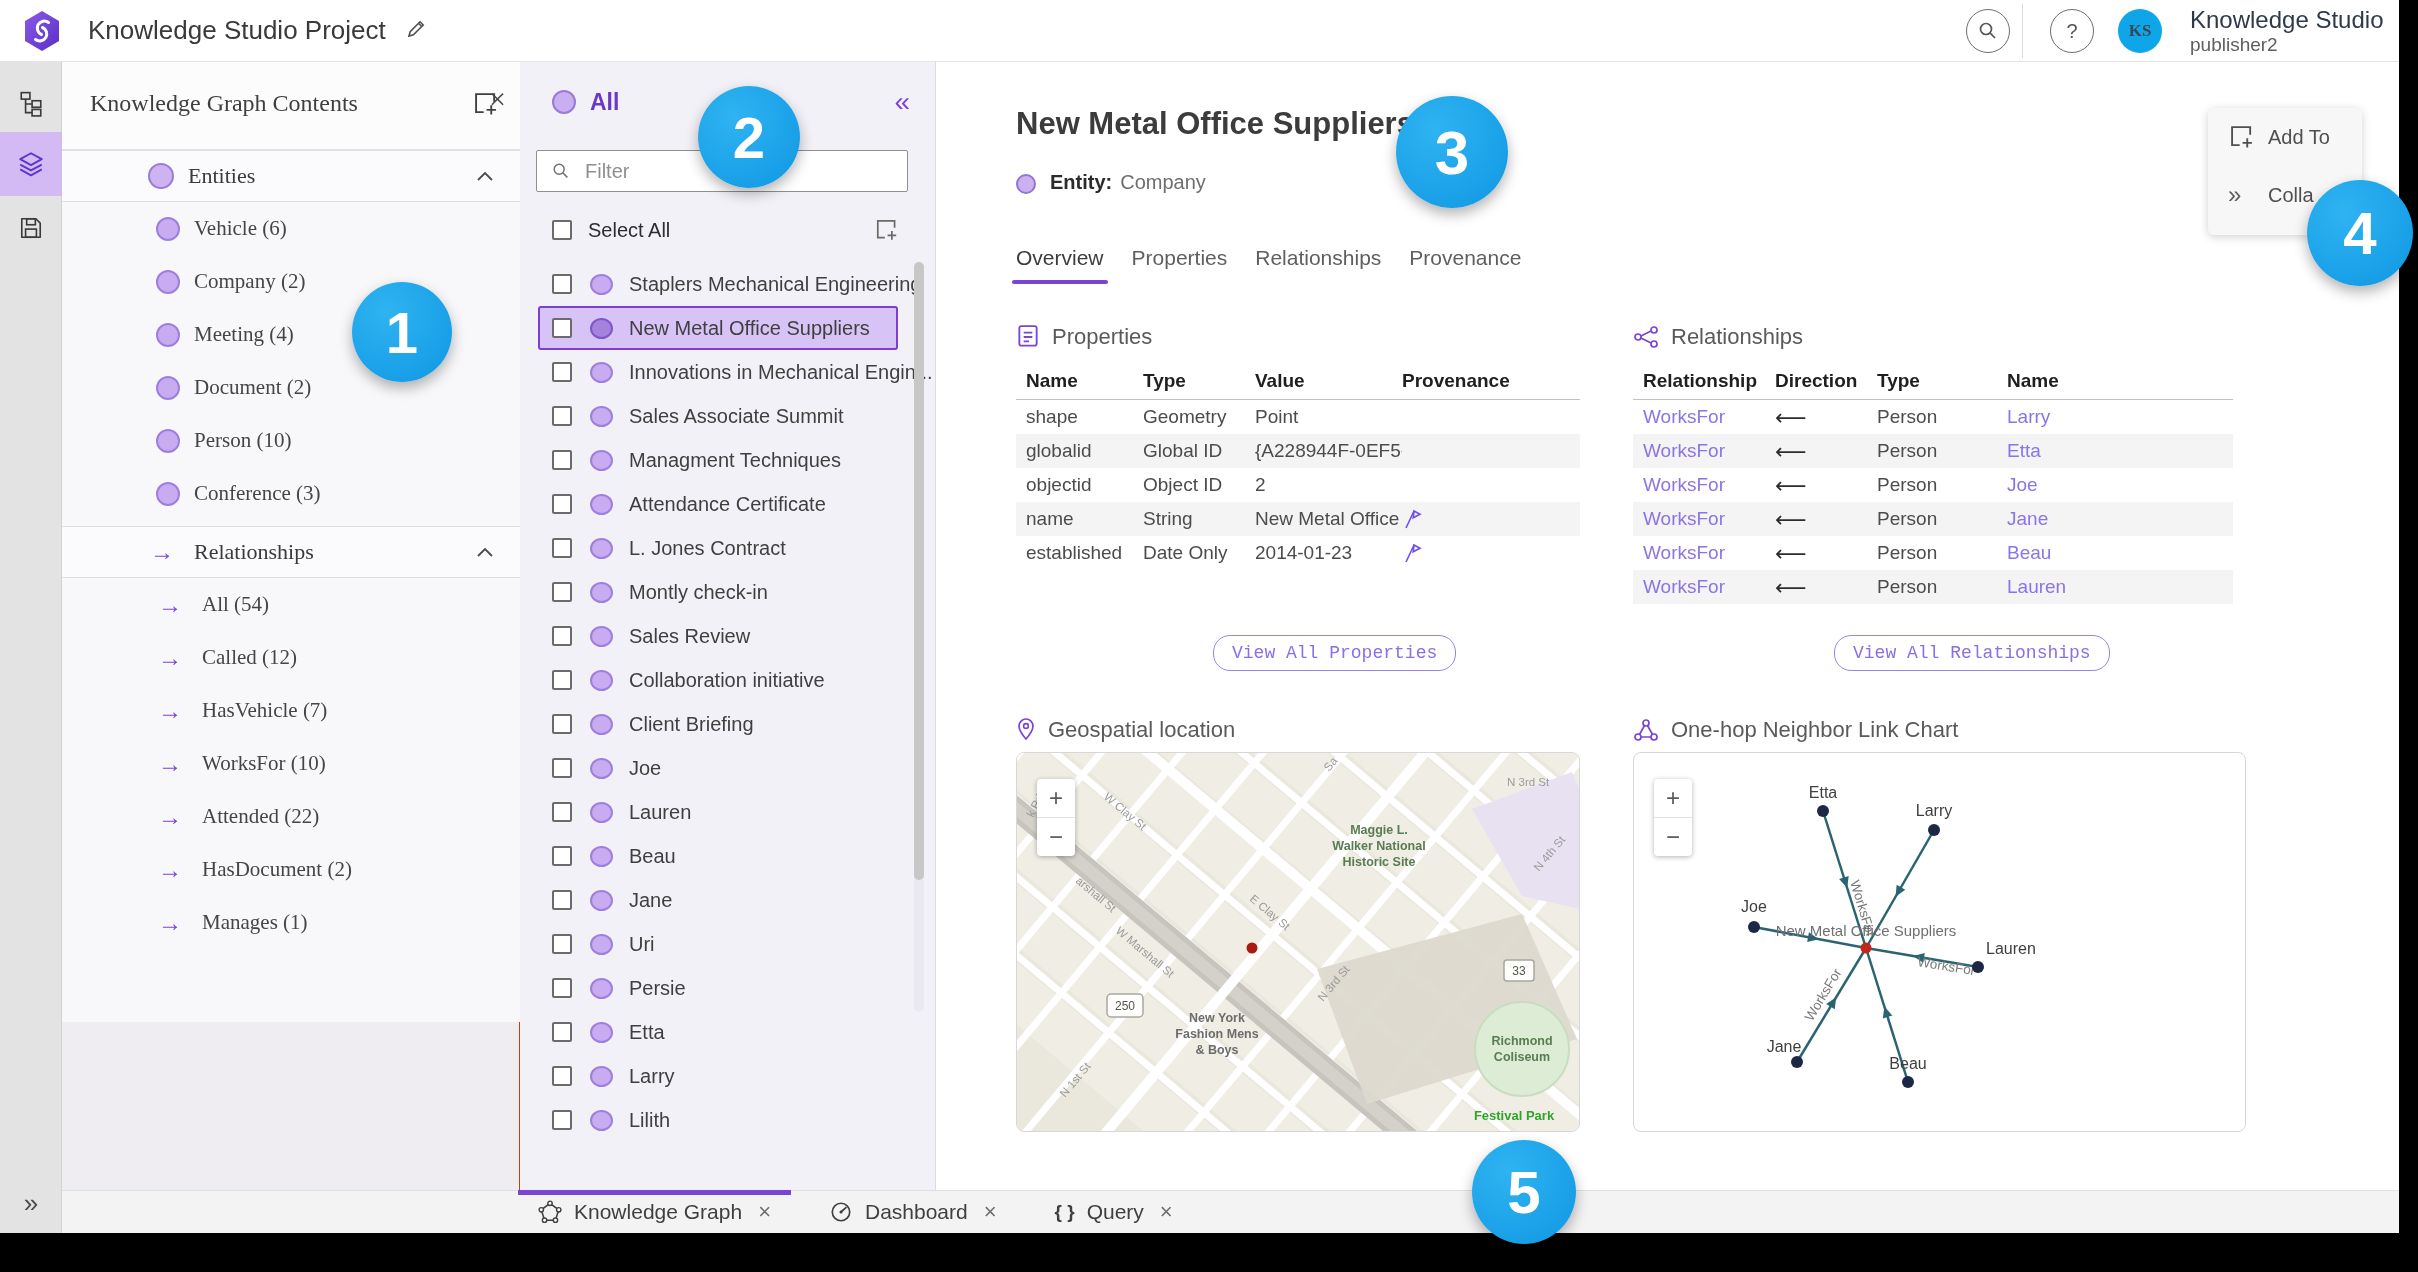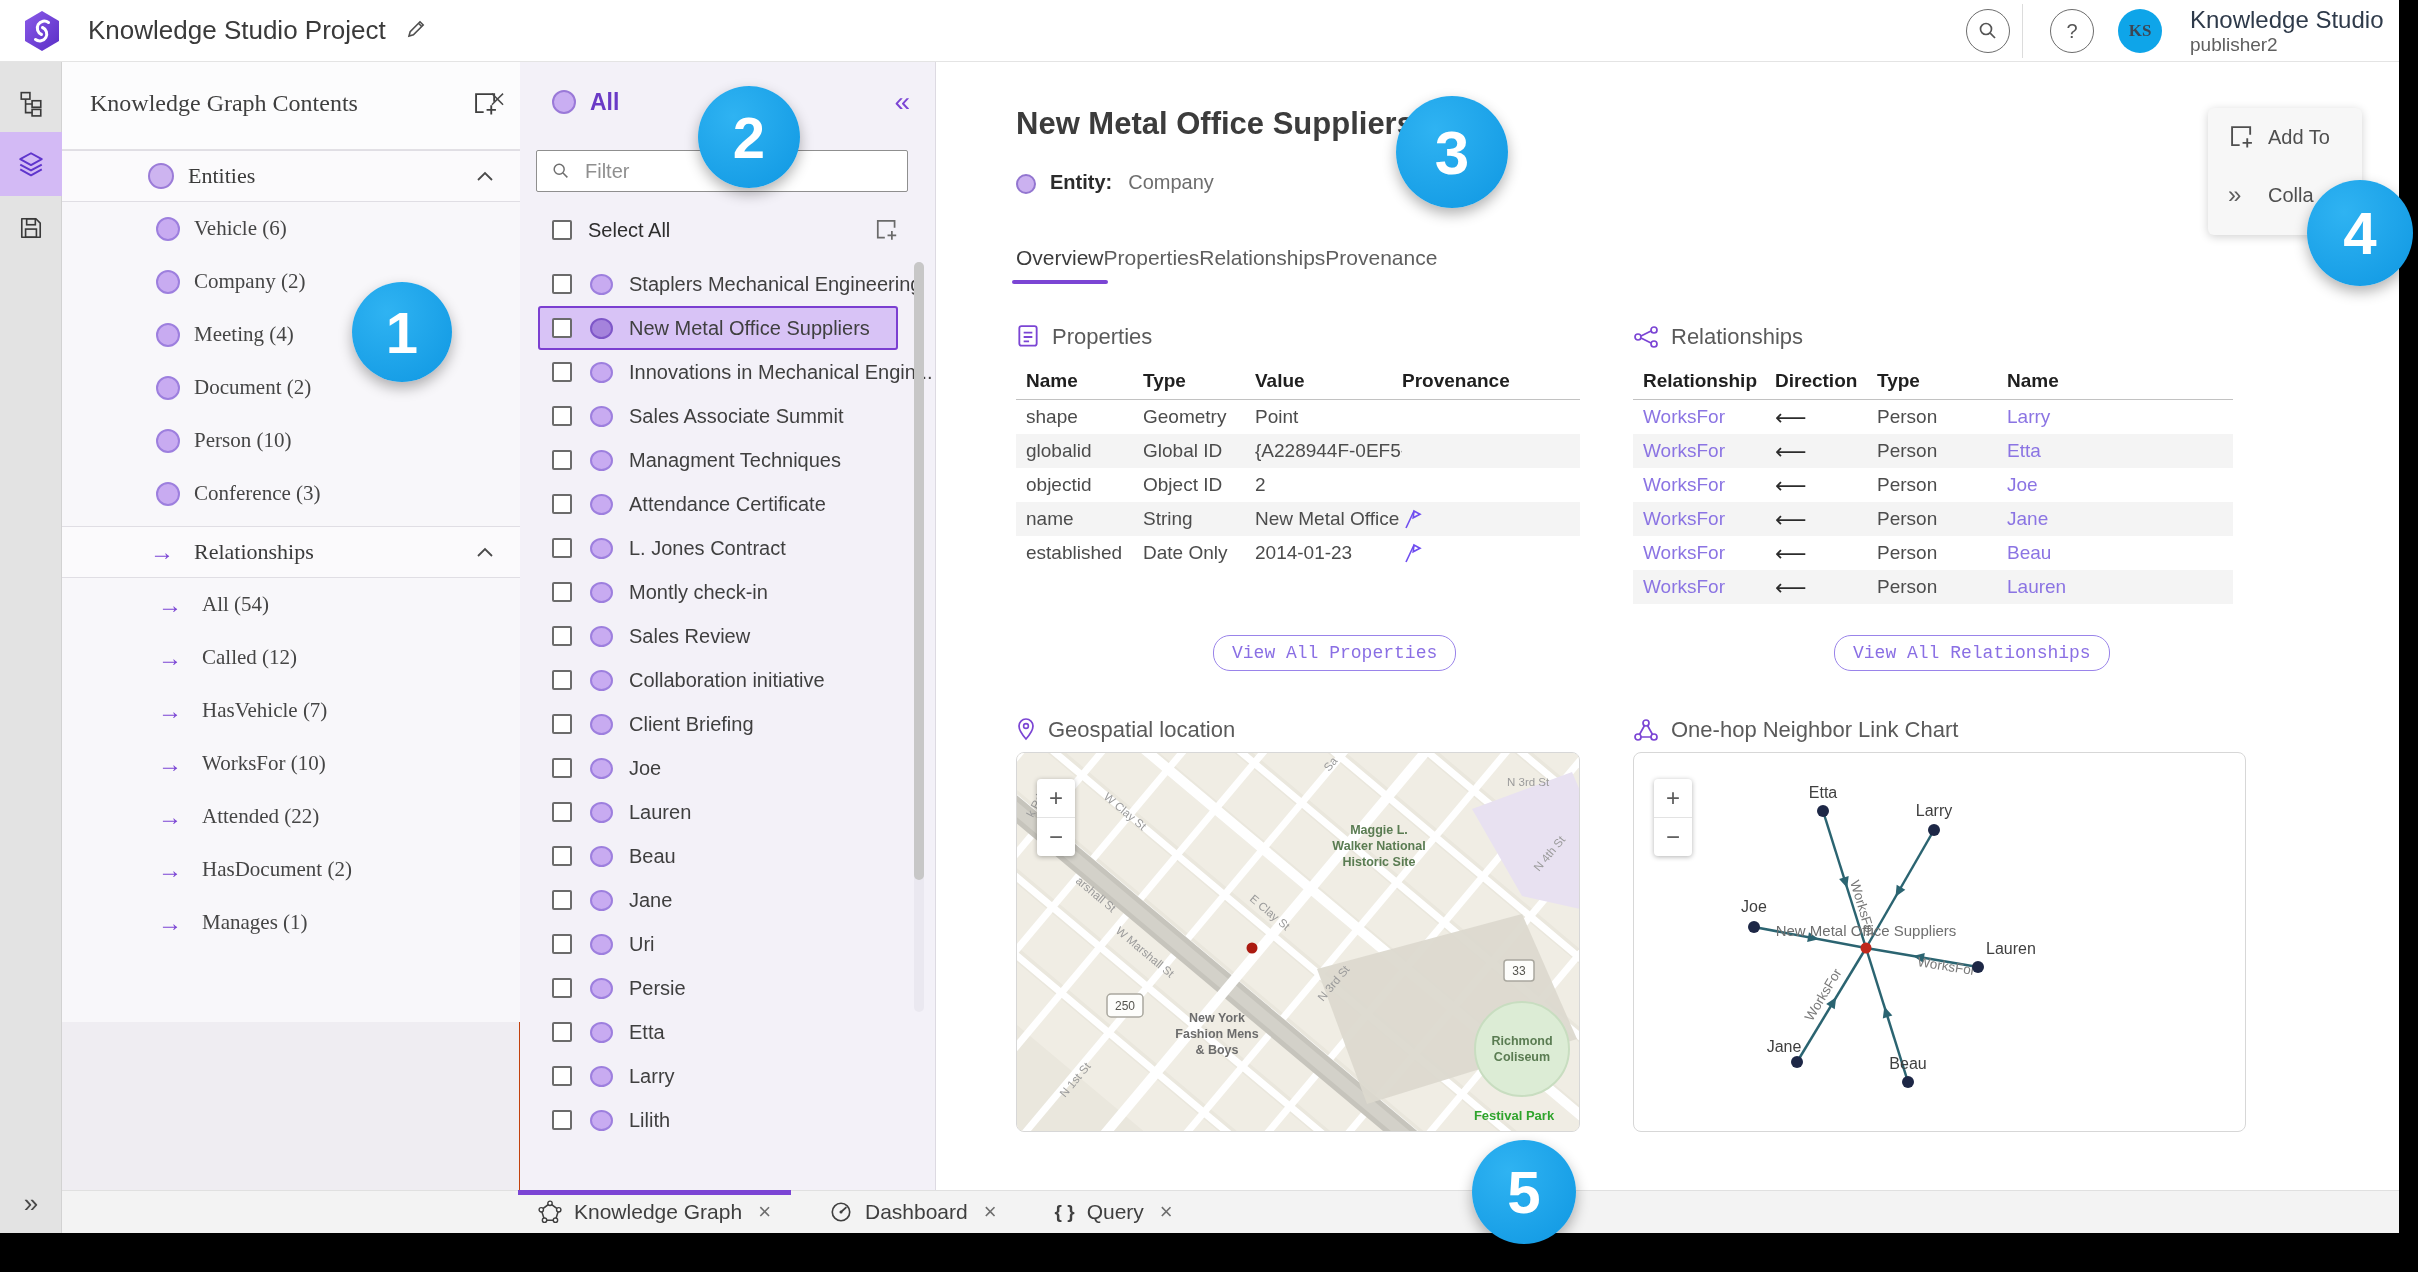--- a/index.html
+++ b/index.html
@@ -72,22 +72,22 @@
   .lp-row.sel .dot{background:#a583dc;border-color:#7e57c8;}
   .lp-track{position:absolute;left:394px;top:200px;width:10px;height:750px;background:#eae8f0;border-radius:5px;}
   .lp-thumb{position:absolute;left:394px;top:200px;width:10px;height:618px;background:#c7c7c7;border-radius:5px;cursor:pointer;}
 
   
   .detail{position:absolute;left:936px;top:62px;width:1463px;height:1128px;background:#fff;}
   .d-title{position:absolute;left:80px;top:44px;font-size:31px;font-weight:bold;color:#3c3c3c;margin:0;}
   .d-entityrow{position:absolute;left:80px;top:104px;height:28px;display:flex;align-items:flex-end;}
   .d-entityrow .dot{width:20px;height:20px;border-radius:50%;background:#cbb1f0;border:2px solid #9376d0;box-sizing:border-box;}
   .d-entityrow .k{font-size:20px;font-weight:bold;color:#2c2c2c;margin-left:14px;}
-  .d-entityrow .v{font-size:20px;color:#6e6e6e;margin-left:16px;}
-  .d-tabs{position:absolute;left:80px;top:184px;display:flex;}
+  .d-entityrow .v{font-size:20px;color:#6e6e6e;margin-left:8px;}
+  .d-tabs{position:absolute;left:80px;top:184px;display:flex;gap:28px;}
   .d-tab{font-size:21px;color:#5f5f5f;padding-bottom:14px;position:relative;cursor:pointer;}
   .d-tab.active{color:#3c3c3c;}
   .d-tab.active::after{content:"";position:absolute;left:-4px;right:-4px;bottom:0;height:4px;background:#7b45d4;border-radius:2px;}
   .sec-head{position:absolute;display:flex;align-items:center;gap:12px;}
   .sec-head .t{font-size:22px;color:#5a5a5a;}
   .tbl{position:absolute;}
   .trow{display:grid;align-items:center;height:34px;padding-left:10px;box-sizing:border-box;}
   .trow.head{height:38px;border-bottom:1px solid #c2c2c2;font-weight:bold;color:#1f1f1f;}
   .trow.stripe{background:#f4f4f4;}
   .trow span{font-size:19px;color:#4c4c4c;white-space:nowrap;overflow:hidden;}

